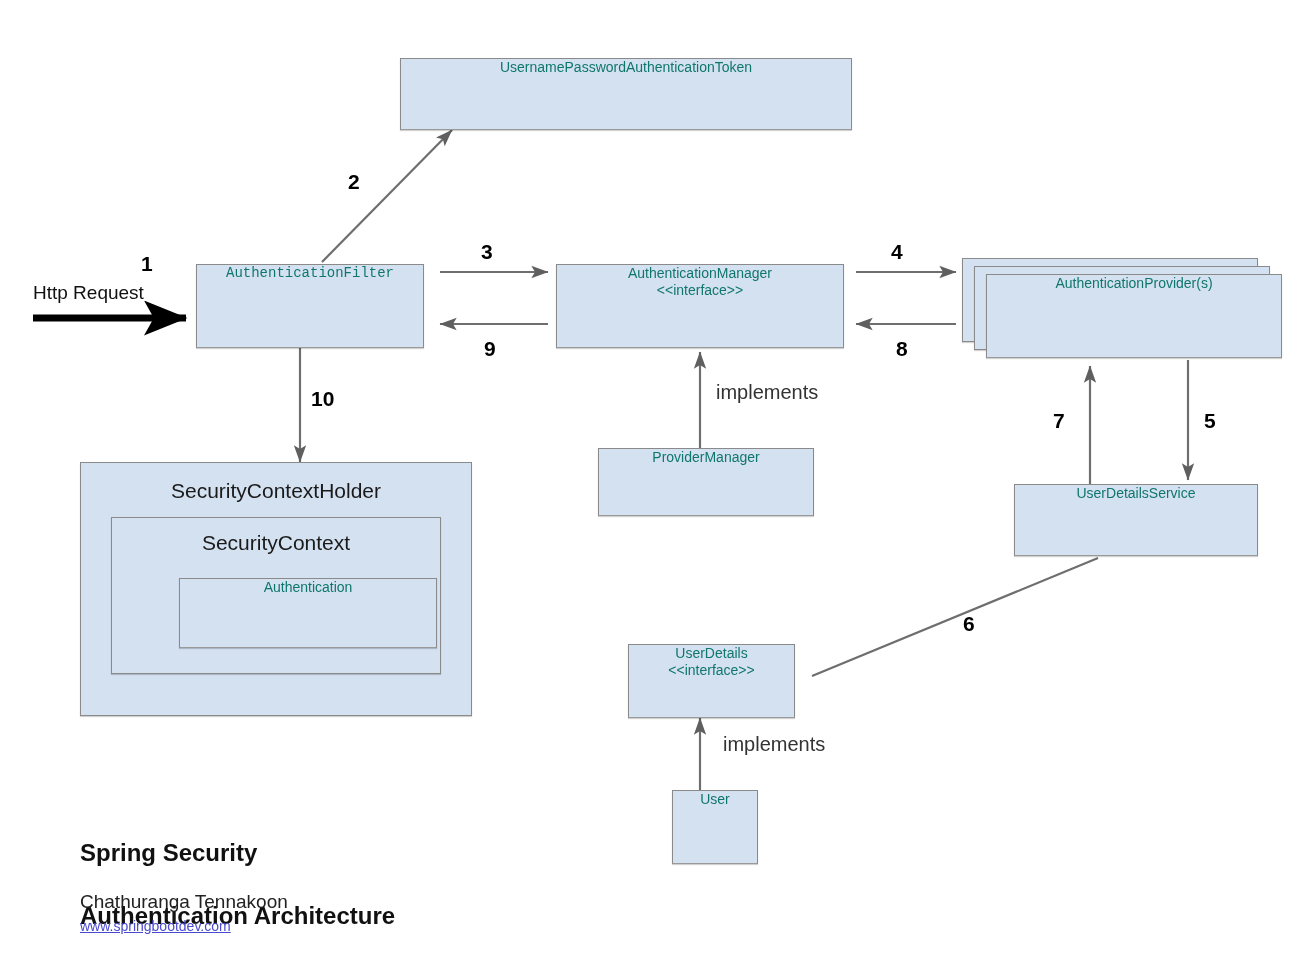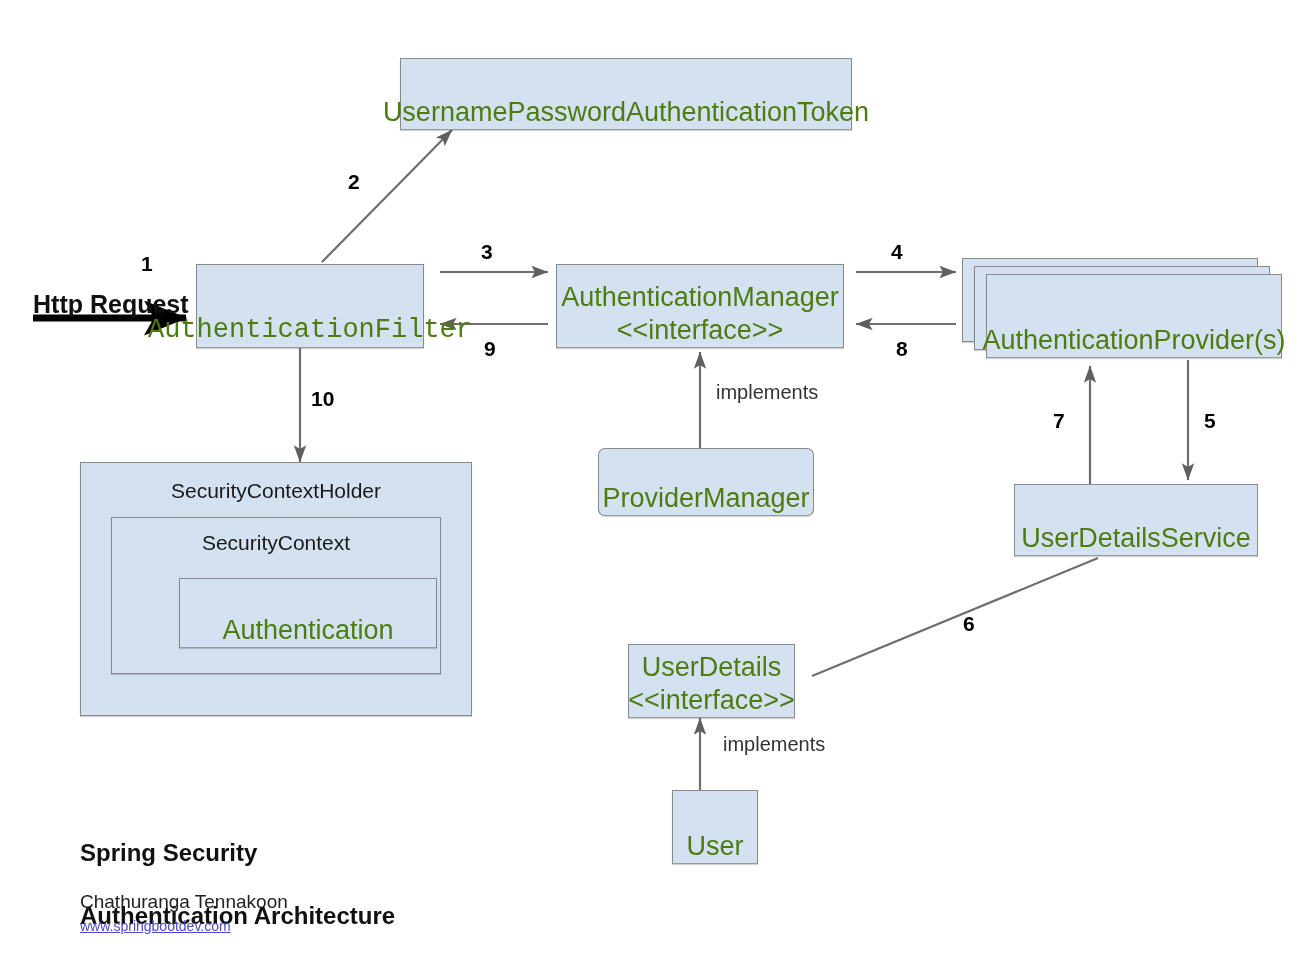--- a/index.html
+++ b/index.html
@@ -14,25 +14,25 @@
     background:#ffffff;
     overflow:hidden;
   }
   
   .node{
     position:absolute;
     box-sizing:border-box;
     background:#d4e1f1;
     border:1.5px solid #8a8a8a;
     border-bottom-color:#9a9a9a;
-    color:#4d7c0f;
-    font-size:27px;
+    color:#0f766e;
+    font-size:14px;
     line-height:1.22;
     display:flex;
-    align-items:flex-end;
+    align-items:flex-start;
     justify-content:center;
     text-align:center;
     box-shadow:0 1px 1px rgba(0,0,0,.18);
   }
   .node .label{white-space:pre-line;}
   
   .stack-sheet{
     position:absolute;
     box-sizing:border-box;
     background:#d4e1f1;
@@ -62,25 +62,24 @@
     white-space:nowrap;
   }
   .stereo-label{
     position:absolute;
     font-size:20px;
     color:#333;
     white-space:nowrap;
   }
   .http-label{
     position:absolute;
-    font-size:25px;
-    font-weight:bold;
+    font-size:19px;
+    font-weight:normal;
     color:#111;
     white-space:nowrap;
-    margin-top:8px;
   }
   
   .foot-title{
     position:absolute;
     font-size:24px;
     font-weight:bold;
     color:#111;
     line-height:1.30;
     white-space:pre-line;
   }
@@ -182,21 +181,21 @@
     <span class="label">AuthenticationManager
 &lt;&lt;interface&gt;&gt;</span>
   </div>
 
   <div class="stack-sheet" style="left:962px;top:258px;width:296px;height:84px;"></div>
   <div class="stack-sheet" style="left:974px;top:266px;width:296px;height:84px;"></div>
   <div class="node" style="left:986px;top:274px;width:296px;height:84px;">
     <span class="label">AuthenticationProvider(s)</span>
   </div>
 
-  <div class="node" style="left:598px;top:448px;width:216px;height:68px;border-radius:7px;">
+  <div class="node" style="left:598px;top:448px;width:216px;height:68px;">
     <span class="label">ProviderManager</span>
   </div>
 
   <div class="node" style="left:1014px;top:484px;width:244px;height:72px;">
     <span class="label">UserDetailsService</span>
   </div>
 
   <div class="node" style="left:628px;top:644px;width:167px;height:74px;">
     <span class="label">UserDetails
 &lt;&lt;interface&gt;&gt;</span>

